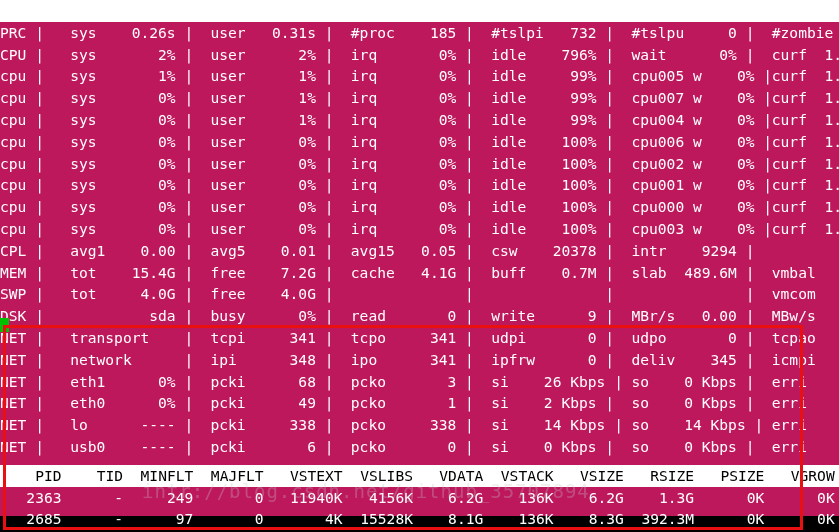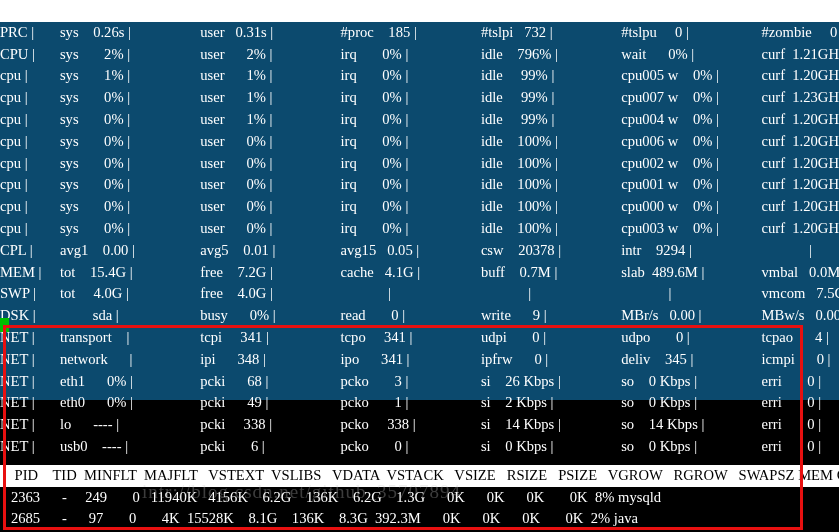--- a/index.html
+++ b/index.html
@@ -10,27 +10,26 @@
   body {
     width: 839px;
     height: 532px;
     overflow: hidden;
     font-family: "DejaVu Sans Mono", "Liberation Mono", monospace;
   }
 
   #screen {
     position: relative;
     width: 839px;
-    height: 400px;
-    background: #0c4a6e;
+    height: 516px;
+    background: #be185d;
     color: #ffffff;
     font-size: 14.6px;
     line-height: 21.8px;
     letter-spacing: 0px;
-    font-family: Liberation Serif, serif;
   }
 
   
   .titlebar {
     position: absolute;
     left: 0; top: 0;
     width: 839px;
     height: 21.8px;
     background: #ffffff;
     color: #000000;

